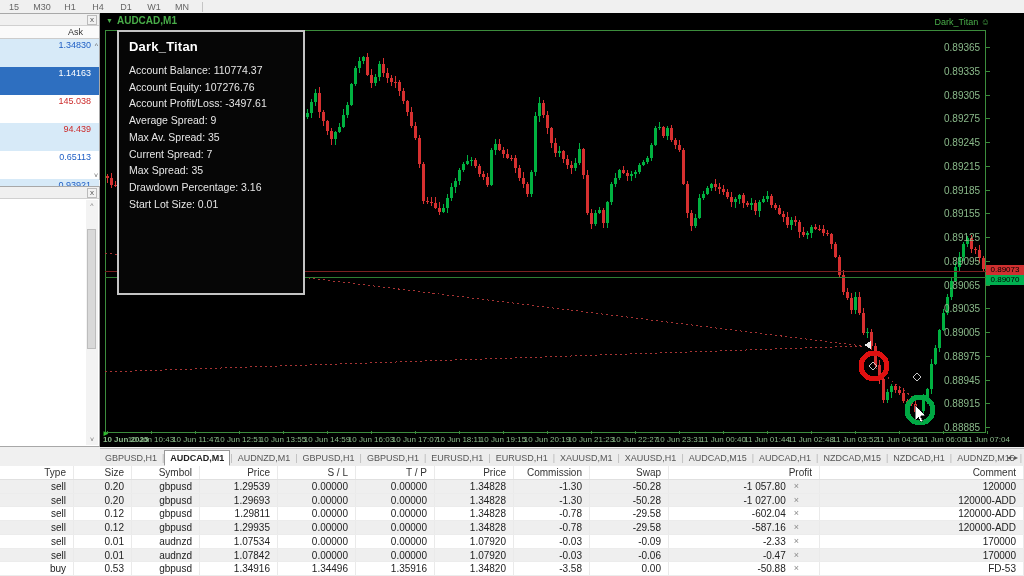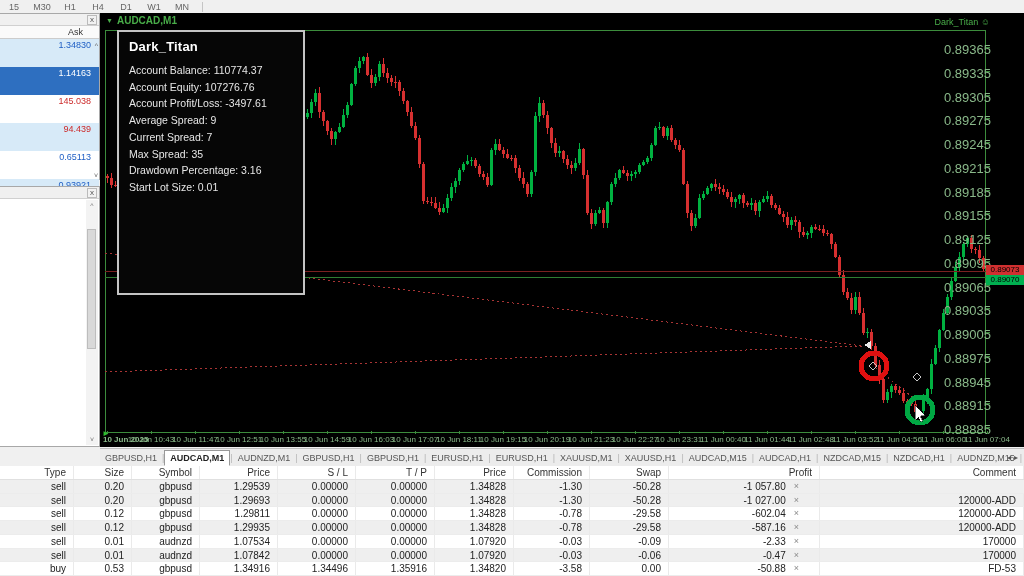--- a/index.html
+++ b/index.html
@@ -33,21 +33,21 @@
   .nav-thumb { position:absolute; left:1px; width:9px; top:29px; height:120px; background:#d9d9d9; border:1px solid #bdbdbd; }
 
   
   .chart { position:absolute; left:100px; top:13px; width:924px; height:434px; background:#000; overflow:hidden; }
   .chart-title { position:absolute; left:6px; top:2px; color:#49ad49; font-size:10px; font-weight:bold;
                  display:flex; align-items:center; gap:4px; }
   .chart-dd { font-size:7px; color:#49ad49; }
   .chart-brand { position:absolute; right:34px; top:4px; color:#49ad49; font-size:9px; }
   .plot-frame { position:absolute; left:5px; top:17px; width:881px; height:403px; border:1px solid #3c8c3c; }
   .plot-svg { position:absolute; left:5px; top:17px; }
-  .ylab { position:absolute; left:844px; color:#8ab98a; font-size:13px; white-space:nowrap; }
+  .ylab { position:absolute; left:844px; color:#8ab98a; font-size:10px; white-space:nowrap; }
   .ytick { position:absolute; left:886px; width:4px; height:1px; background:#3c8c3c; }
   .xlab { position:absolute; top:422px; color:#8ab98a; font-size:8px; white-space:nowrap; transform:translateX(-50%); }
   .xlab.first { transform:none; font-weight:bold; }
   .xtick { position:absolute; top:418px; width:1px; height:3px; background:#3c8c3c; }
   .price-tag { position:absolute; left:886px; width:38px; height:10px; font-size:8px; line-height:10px;
                text-align:center; color:#000; z-index:4; }
   .tag-bid { background:#d03030; } .tag-ask { background:#00b050; }
   .axis-play { position:absolute; left:2px; top:416px; color:#2fbf2f; font-size:8px; }
 
   
@@ -1115,20 +1115,21 @@
     <div class="price-tag tag-bid" style="top:252px;">0.89073</div>
     <div class="price-tag tag-ask" style="top:262px;">0.89070</div>
 
     <div class="info">
       <div class="info-title">Dark_Titan</div>
       <div>
           <div class="info-line">Account Balance: 110774.37</div>
           <div class="info-line">Account Equity: 107276.76</div>
           <div class="info-line">Account Profit/Loss: -3497.61</div>
           <div class="info-line">Average Spread: 9</div>
+          <div class="info-line">Max Av. Spread: 35</div>
           <div class="info-line">Current Spread: 7</div>
           <div class="info-line">Max Spread: 35</div>
           <div class="info-line">Drawdown Percentage: 3.16</div>
           <div class="info-line">Start Lot Size: 0.01</div>
         </div>
     </div>
   </div>
 
   <div class="tabs">
     <div id="tabwrap" style="display:flex;align-items:center;">
@@ -1188,20 +1189,21 @@
         <div class="ocell">1.29539</div>
         <div class="ocell">0.00000</div>
         <div class="ocell">0.00000</div>
         <div class="ocell">1.34828</div>
         <div class="ocell">-1.30</div>
         <div class="ocell">-50.28</div>
         <div class="ocell profit">
           <span>-1 057.80</span>
           <span class="x-close">×</span>
         </div>
+        <div class="ocell">120000</div>
       </div>
       <div class="orow gray">
         <div class="ocell">sell</div>
         <div class="ocell">0.20</div>
         <div class="ocell">gbpusd</div>
         <div class="ocell">1.29693</div>
         <div class="ocell">0.00000</div>
         <div class="ocell">0.00000</div>
         <div class="ocell">1.34828</div>
         <div class="ocell">-1.30</div>

